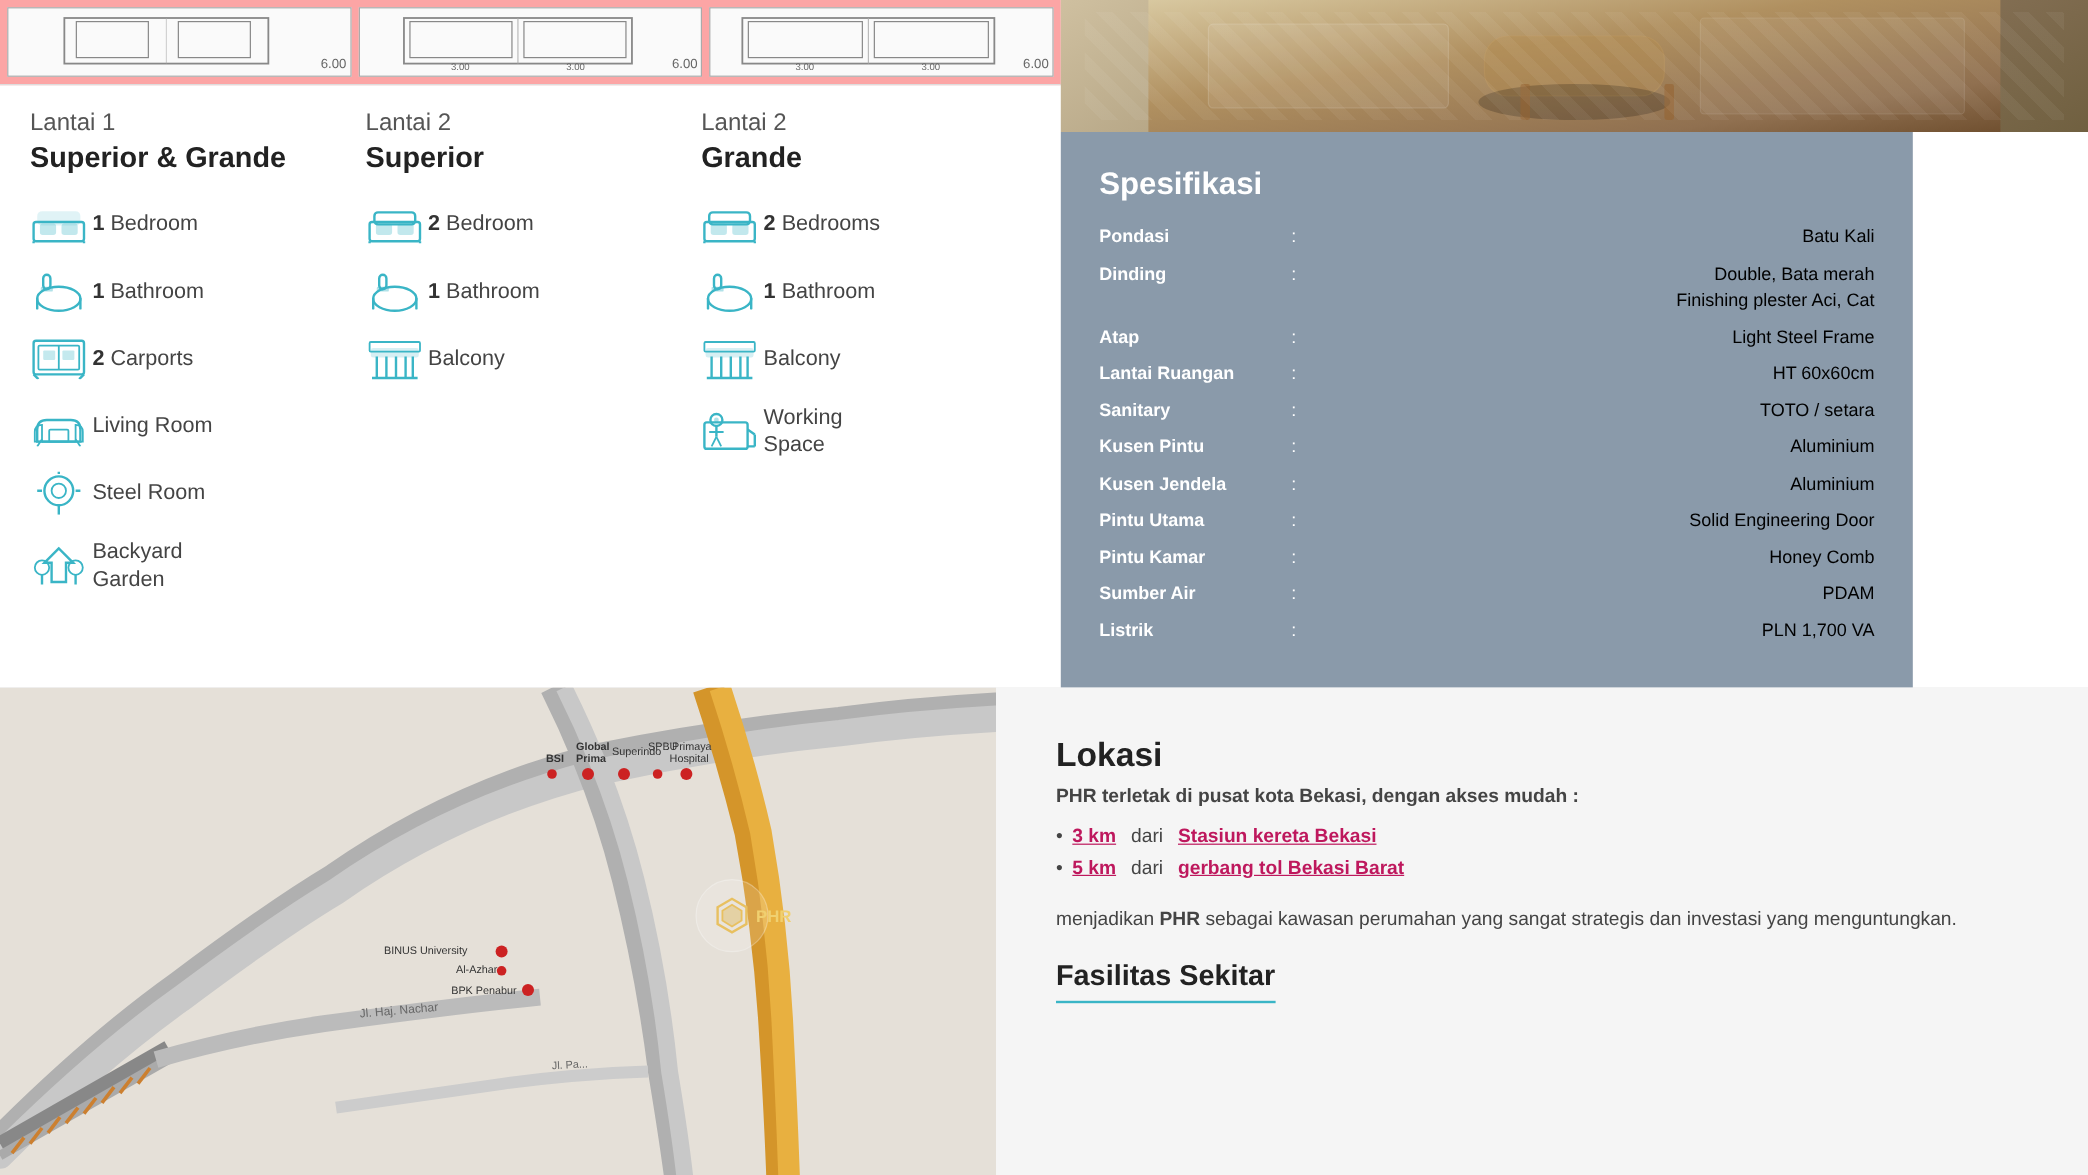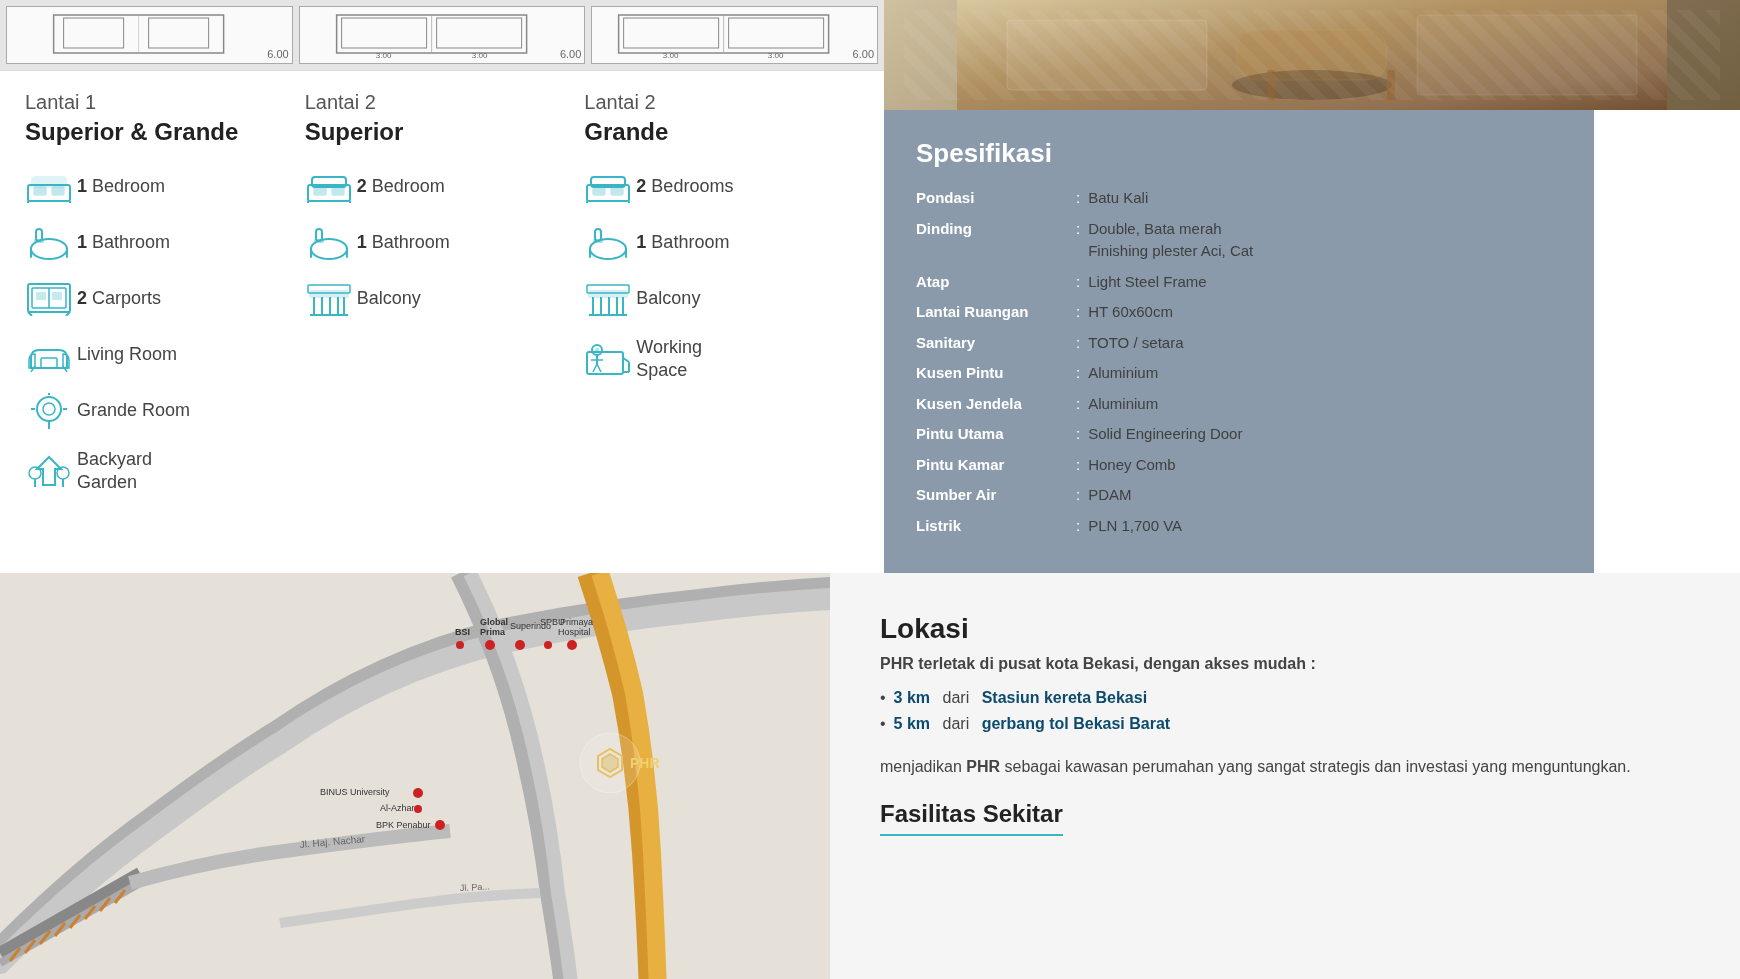--- a/index.html
+++ b/index.html
@@ -34,22 +34,23 @@
       font-weight: bold;
       width: 160px;
       flex-shrink: 0;
       color: #fff;
     }
     .spec-colon {
       margin-right: 8px;
       color: #fff;
     }
     .spec-value {
-      color: #404040;
+      color: #000000;
       flex: 1;
+      text-align: right;
     }
 
     .floor-title {
       font-size: 20px;
       color: #555;
       margin-bottom: 4px;
       font-weight: normal;
     }
 
     .floor-subtitle {
@@ -135,21 +136,22 @@
     }
 
     .lokasi-list li::before {
       content: '•';
       color: #444;
       font-size: 16px;
       flex-shrink: 0;
     }
 
     .lokasi-list li strong {
-      color: #0c4a6e;
+      color: #be185d;
+      text-decoration: underline;
     }
 
     .lokasi-desc {
       font-size: 16px;
       color: #444;
       line-height: 1.7;
       text-align: justify;
       margin-bottom: 20px;
     }
 
@@ -174,21 +176,21 @@
     }
 
     .section-one-left {
       flex: 1;
     }
 
     .top-plans-row {
       display: flex;
       padding: 6px;
       gap: 6px;
-      background: #e5e5e5;
+      background: #fca5a5;
       border-bottom: 1px solid #ddd;
     }
 
     .plan-box {
       border: 1px solid #aaa;
       flex: 1;
       min-height: 55px;
       display: flex;
       align-items: flex-end;
       justify-content: center;
@@ -352,21 +354,21 @@
             <div class="feature-icon">
               <svg width="40" height="36" viewBox="0 0 40 36">
                 <circle cx="20" cy="16" r="12" fill="none" stroke="#3ab5c6" stroke-width="2"></circle>
                 <circle cx="20" cy="16" r="6" fill="none" stroke="#3ab5c6" stroke-width="1.5"></circle>
                 <line x1="20" y1="2" x2="20" y2="0" stroke="#3ab5c6" stroke-width="2"></line>
                 <line x1="20" y1="28" x2="20" y2="36" stroke="#3ab5c6" stroke-width="2"></line>
                 <line x1="6" y1="16" x2="2" y2="16" stroke="#3ab5c6" stroke-width="2"></line>
                 <line x1="34" y1="16" x2="38" y2="16" stroke="#3ab5c6" stroke-width="2"></line>
               </svg>
             </div>
-            <div class="feature-text">Grande Room</div>
+            <div class="feature-text">Steel Room</div>
           </div>
 
           <div class="feature-item">
             <div class="feature-icon">
               <svg width="44" height="36" viewBox="0 0 44 36">
                 <path d="M22 4 L10 16 L16 16 L16 32 L28 32 L28 16 L34 16 Z" fill="none" stroke="#3ab5c6" stroke-width="2"></path>
                 <circle cx="8" cy="20" r="6" fill="none" stroke="#3ab5c6" stroke-width="1.5"></circle>
                 <line x1="8" y1="26" x2="8" y2="34" stroke="#3ab5c6" stroke-width="2"></line>
                 <circle cx="36" cy="20" r="6" fill="none" stroke="#3ab5c6" stroke-width="1.5"></circle>
                 <line x1="36" y1="26" x2="36" y2="34" stroke="#3ab5c6" stroke-width="2"></line>

